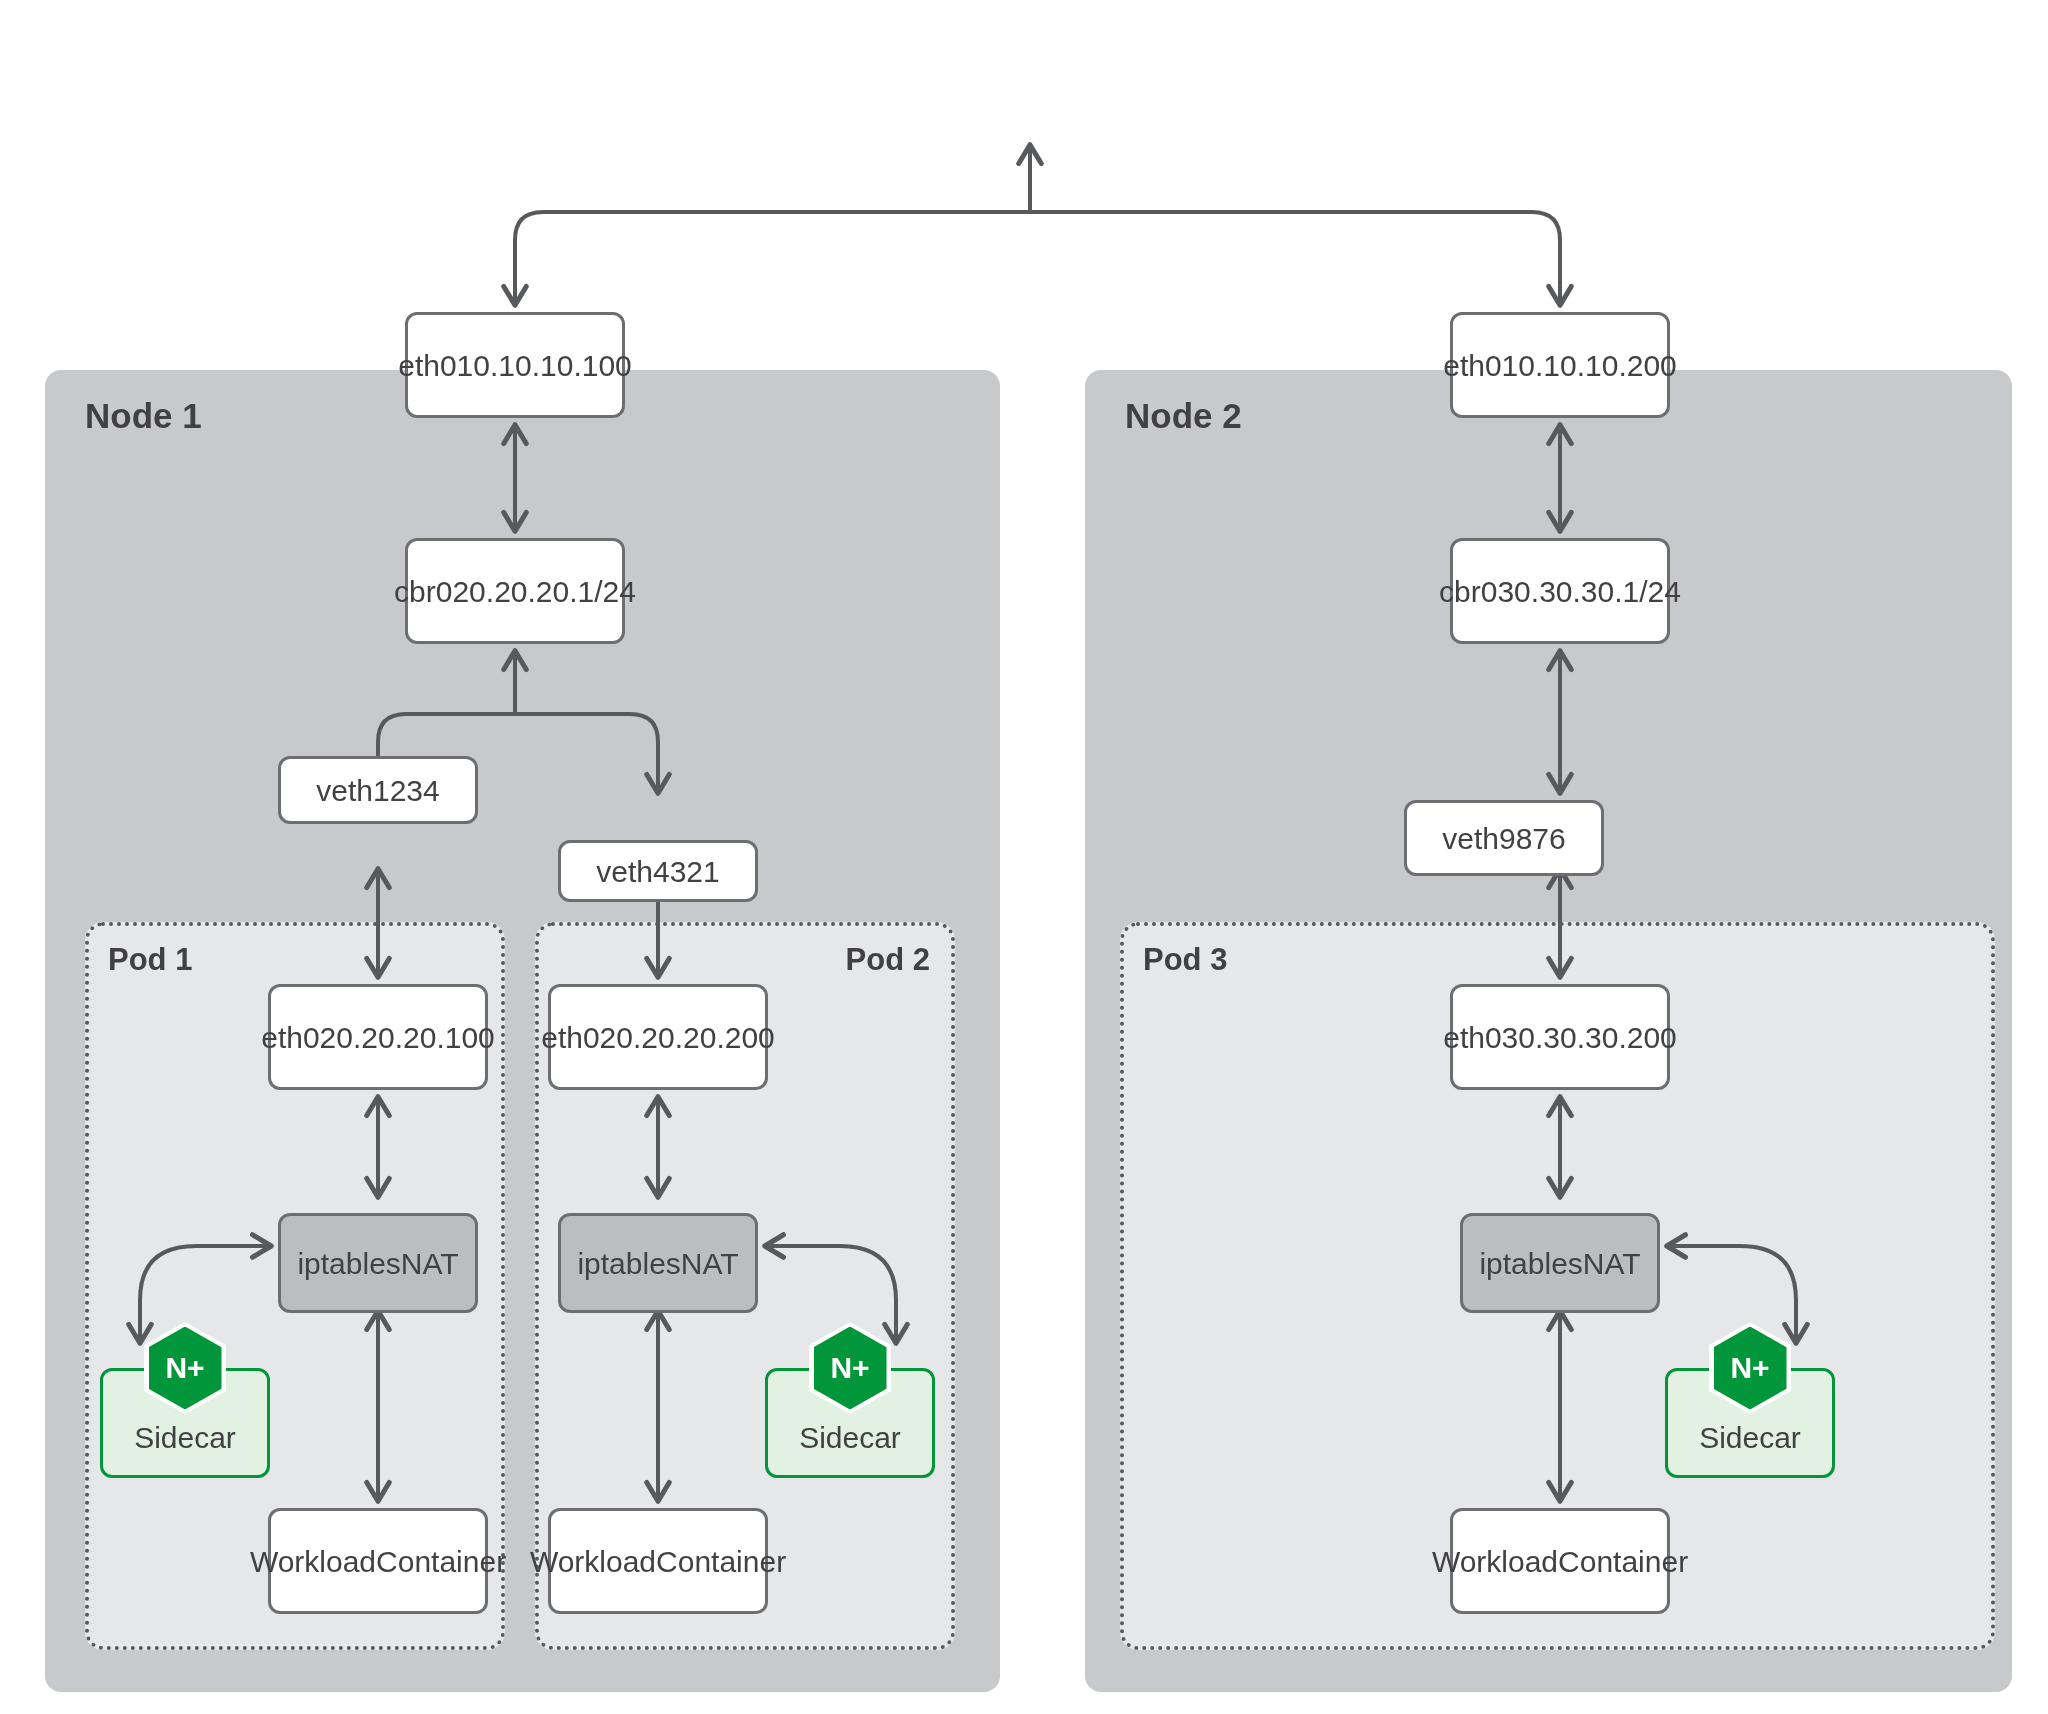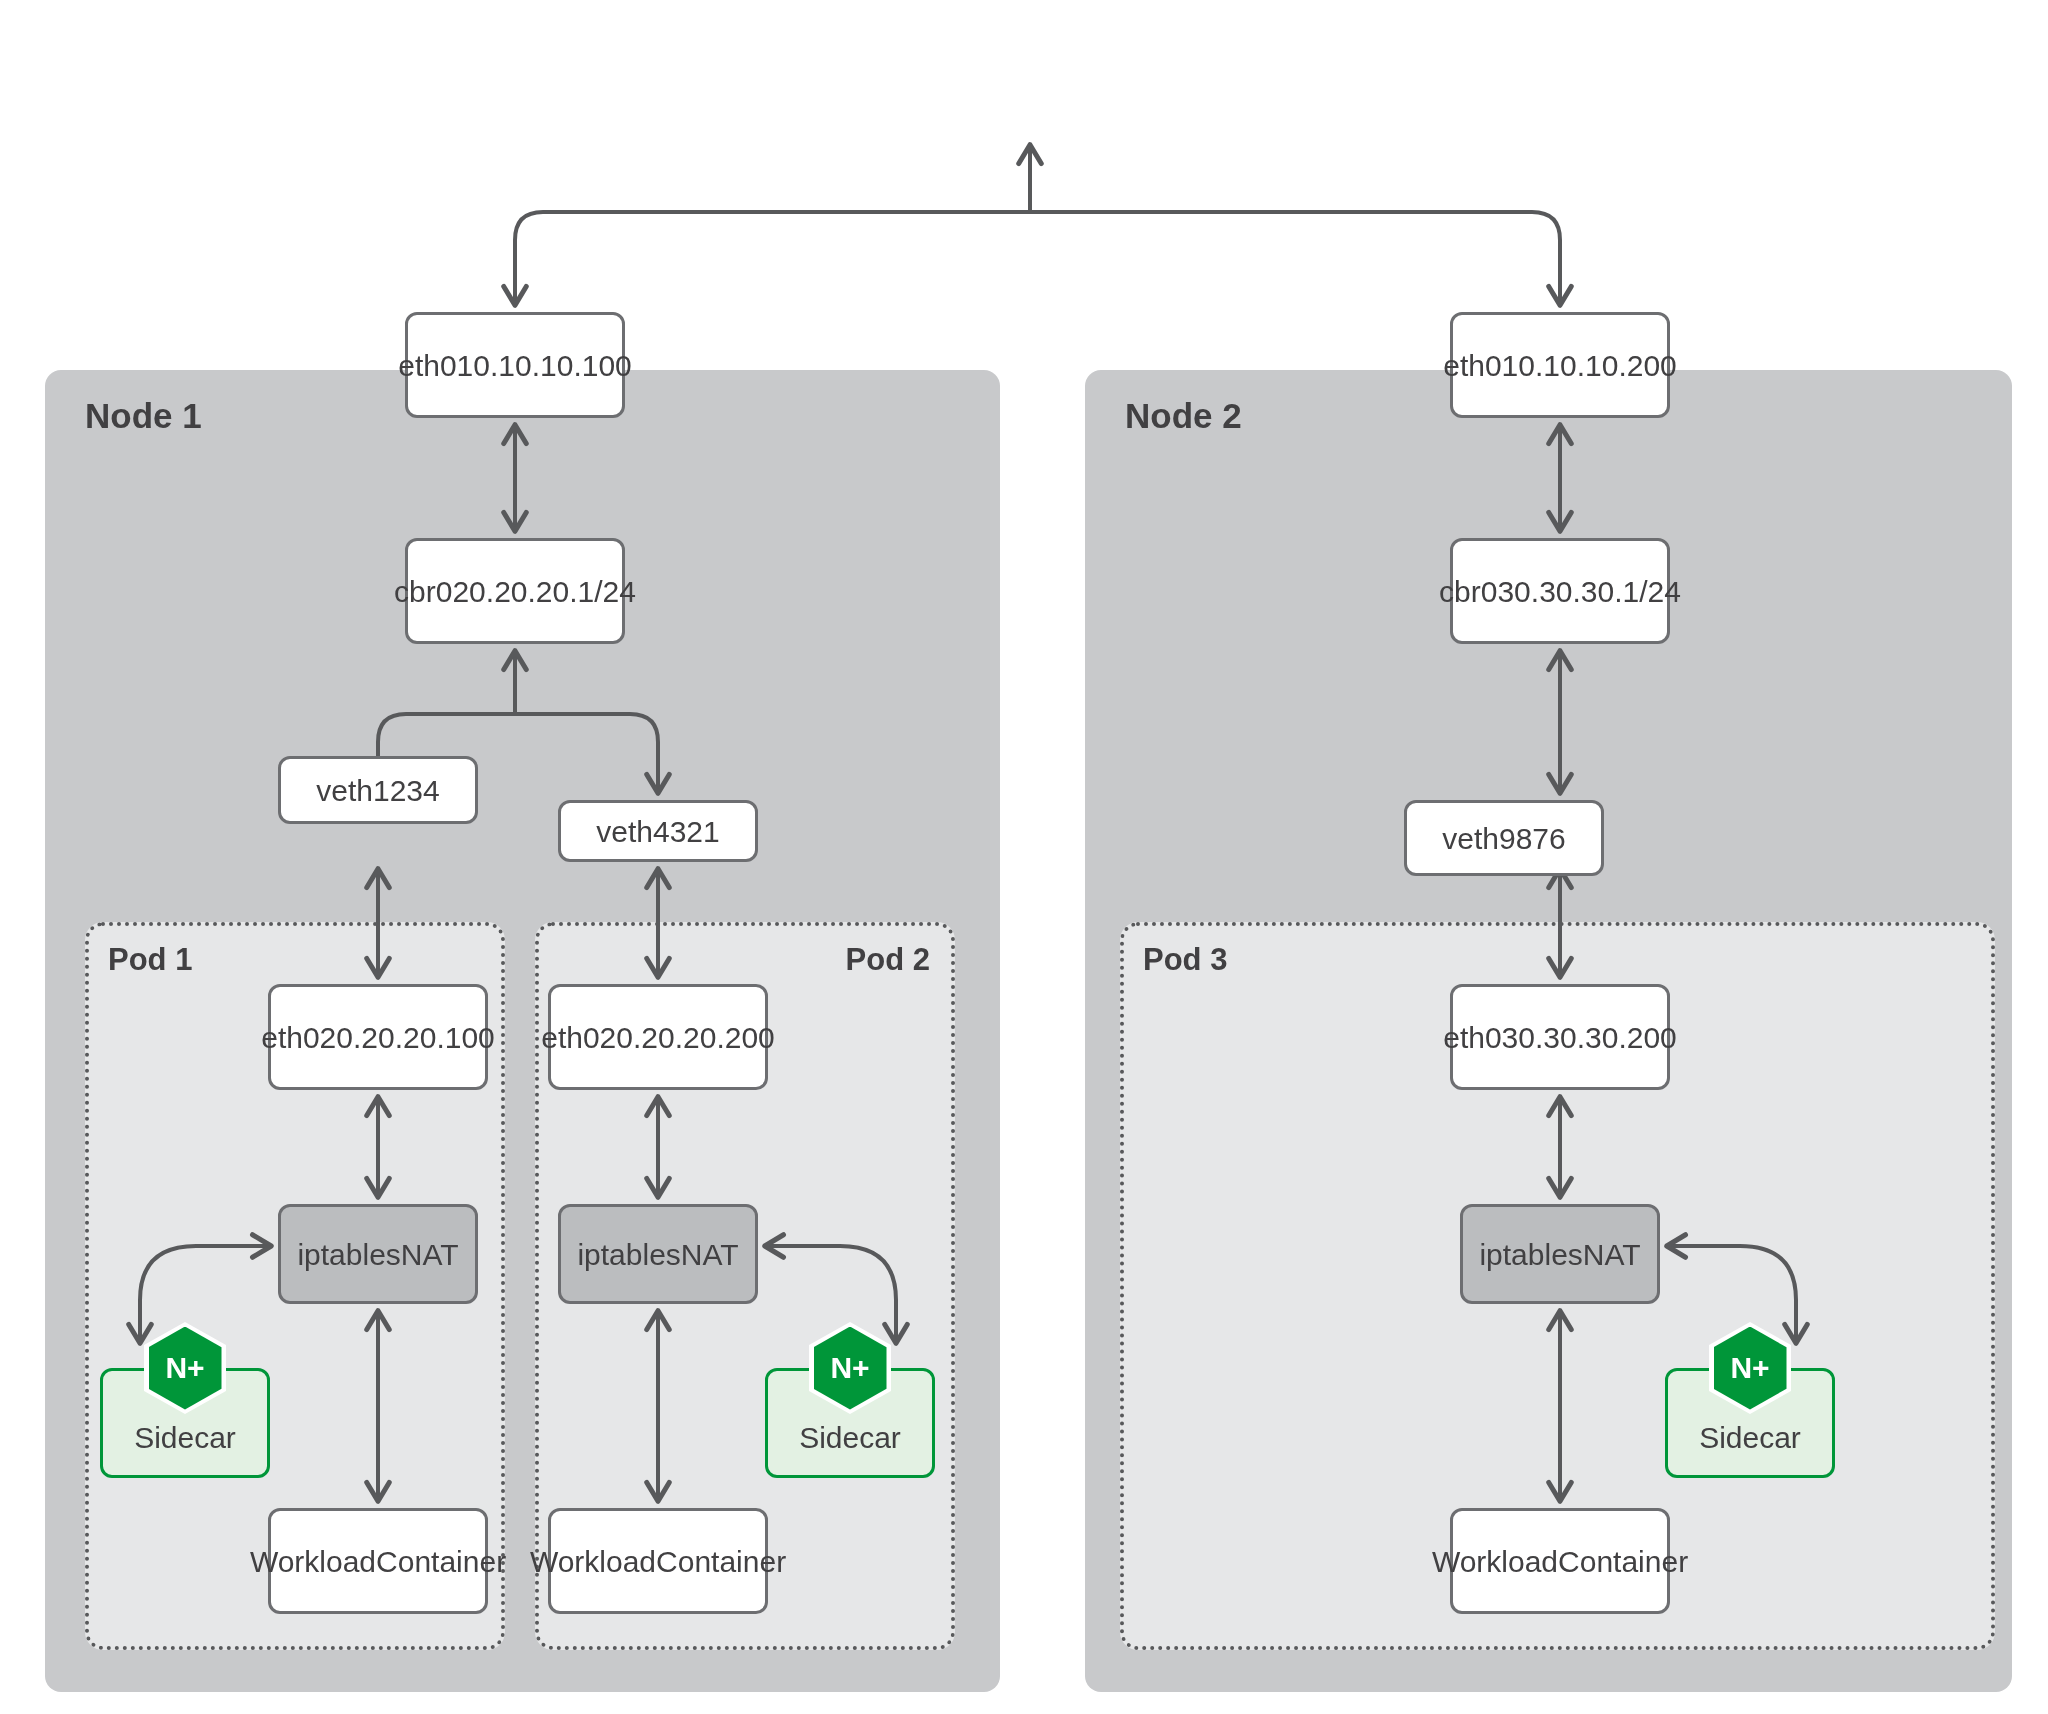--- a/index.html
+++ b/index.html
@@ -26,21 +26,21 @@
   .title { position: absolute; text-align: center; font-weight: 700; font-size: 36px; line-height: 46px; }
   .label { position: absolute; font-weight: 700; }
   .node-label { font-size: 35px; }
   .pod-label { font-size: 31px; }
   .box {
     position: absolute; background: #fff;
     border: 3.5px solid var(--box-border); border-radius: 12px;
     display: flex; flex-direction: row; align-items: center; justify-content: center;
     font-size: 30px; line-height: 39px; text-align: center; color: var(--text);
   }
-  .box.gray { background: var(--nat-bg); }
+  .box.gray { background: var(--nat-bg); margin-top: 9px; }
   .sidecar {
     position: absolute; background: var(--sidecar-bg);
     border: 3.5px solid var(--nginx-green); border-radius: 12px;
     display: flex; align-items: flex-end; justify-content: center;
     padding-bottom: 20px; font-size: 30px; color: var(--text);
   }
   .hex-outer {
     position: absolute; background: #fff;
     clip-path: polygon(50% 0, 100% 25%, 100% 75%, 50% 100%, 0 75%, 0 25%);
     display: flex; align-items: center; justify-content: center;
@@ -111,21 +111,21 @@
     <span>eth0</span>
     <span>10.10.10.100</span>
   </div>
   <div class="box" style="left:405px; top:538px; width:220px; height:106px;">
     <span>cbr0</span>
     <span>20.20.20.1/24</span>
   </div>
   <div class="box" style="left:278px; top:756px; width:200px; height:68px;">
     <span>veth1234</span>
   </div>
-  <div class="box" style="left:558px; top:800px; width:200px; height:62px;">
+  <div class="box" style="left:558px; top:840px; width:200px; height:62px;">
     <span>veth4321</span>
   </div>
 
   <div class="box" style="left:268px; top:984px; width:220px; height:106px;">
     <span>eth0</span>
     <span>20.20.20.100</span>
   </div>
   <div class="box gray" style="left:278px; top:1204px; width:200px; height:100px;">
     <span>iptables</span>
     <span>NAT</span>

